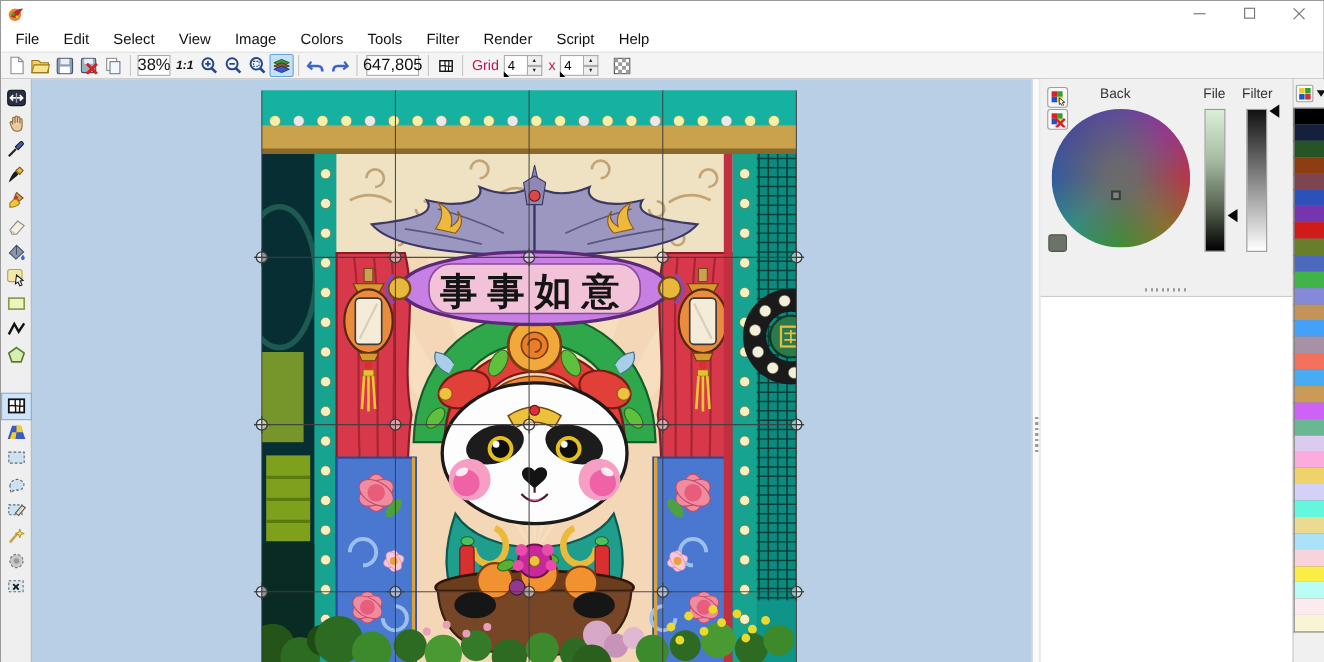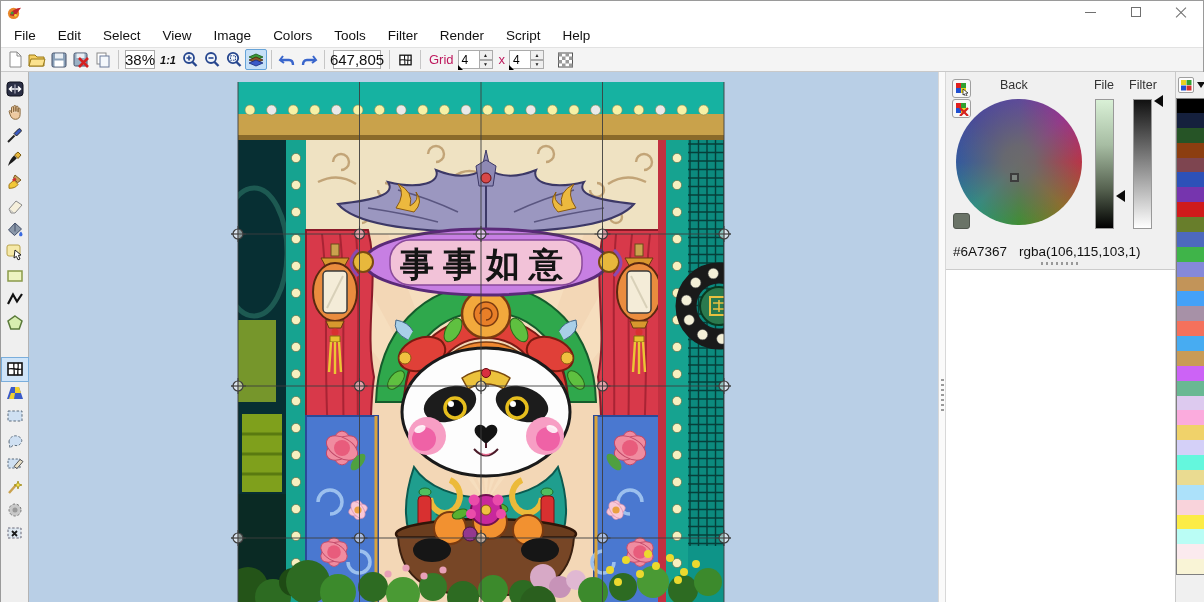--- a/index.html
+++ b/index.html
@@ -864,23 +864,20 @@
       <div class="cp-label" style="left:54px;width:52px;text-align:left">Back</div>
       <div class="cp-label" style="left:140px;width:36px;text-align:center">File</div>
       <div class="cp-label" style="left:172px;width:50px;text-align:center">Filter</div>
       <div class="wheel"></div>
       <div class="wheel-marker"></div>
       <div class="cur-swatch" id="cur-swatch" style="background: rgb(106, 115, 103);"></div>
       <div class="vslider slider-light"></div>
       <div class="tri-left" style="left:170px;top:118px"></div>
       <div class="vslider slider-opacity"></div>
       <div class="tri-left" style="left:208px;top:23px"></div>
-      <div class="hexline">
-        <span>#6A7367</span><span>rgba(106,115,103,1)</span>
-      </div>
       <div class="hgrip"></div>
     </div>
   </div>
 
   <div class="palettecol">
     <div class="pal-head">
       <div class="pal-btn">
         <svg width="11" height="11" viewBox="0 0 11 11">
             <rect width="5" height="5" fill="#e8d020"></rect>
             <rect x="5.5" width="5" height="5" fill="#30a030"></rect>

